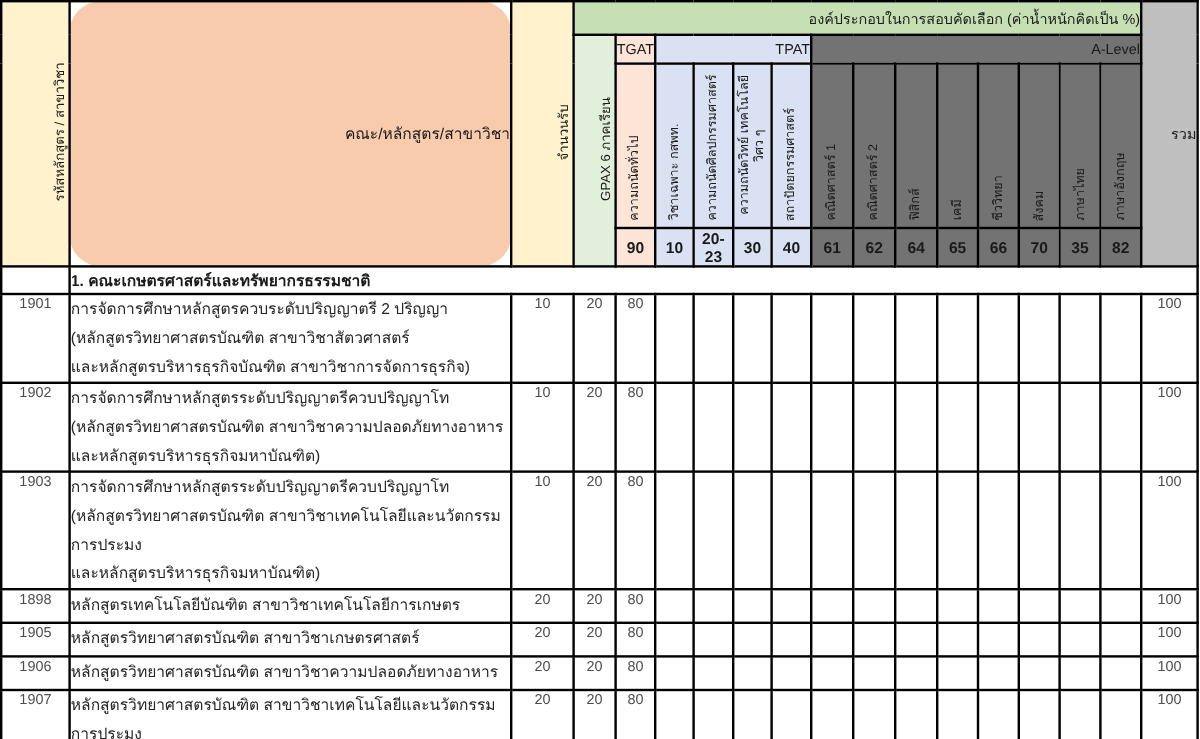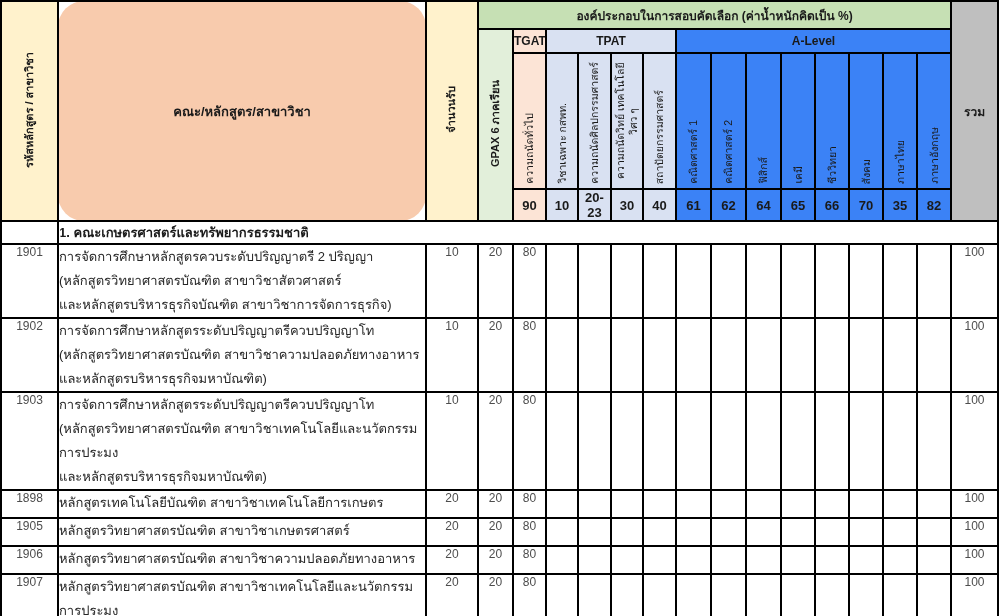--- a/index.html
+++ b/index.html
@@ -8,24 +8,24 @@
   table.t{border-collapse:collapse;table-layout:fixed;width:999px;}
   table.t td{border:2px solid #000;padding:0;overflow:hidden;}
 
   
   .bg-code{background:#FFF2CC;}   
   .bg-prog{background:#F8CBAD;border-radius:26px;}   
   .bg-top{background:#C6E0B4;}    
   .bg-gpax{background:#E2EFDA;}   
   .bg-tgat{background:#FCE4D6;}   
   .bg-tpat{background:#D9E1F2;}   
-  .bg-al{background:#3b82f6;margin-left:12px;}     
+  .bg-al{background:#737373;margin-left:12px;}     
   .bg-tot{background:#BFBFBF;}    
 
-  .hdr{font-weight:bold;text-align:center;vertical-align:middle;color:#1a1a1a;font-size:13px;}
+  .hdr{font-weight:normal;text-align:right;vertical-align:middle;color:#1a1a1a;font-size:13px;}
   .hdr-sm{font-size:12px;}
   .vt{display:inline-block;writing-mode:vertical-rl;transform:rotate(180deg);
       white-space:nowrap;line-height:1.2;}
   .subj{text-align:center;vertical-align:bottom;font-weight:normal;color:#1a1a1a;}
   .subj .vt{font-size:10.5px;white-space:normal;max-height:126px;padding-bottom:4px;}
   .codecell{font-weight:bold;text-align:center;vertical-align:middle;font-size:13px;color:#1a1a1a;}
 
   .num{text-align:center;vertical-align:top;padding-top:4px;font-size:12px;color:#4d4d4d;}
   .name{vertical-align:top;text-align:left;padding:1px 5px;font-size:13px;color:#262626;
         line-height:24px;white-space:pre-line;}

